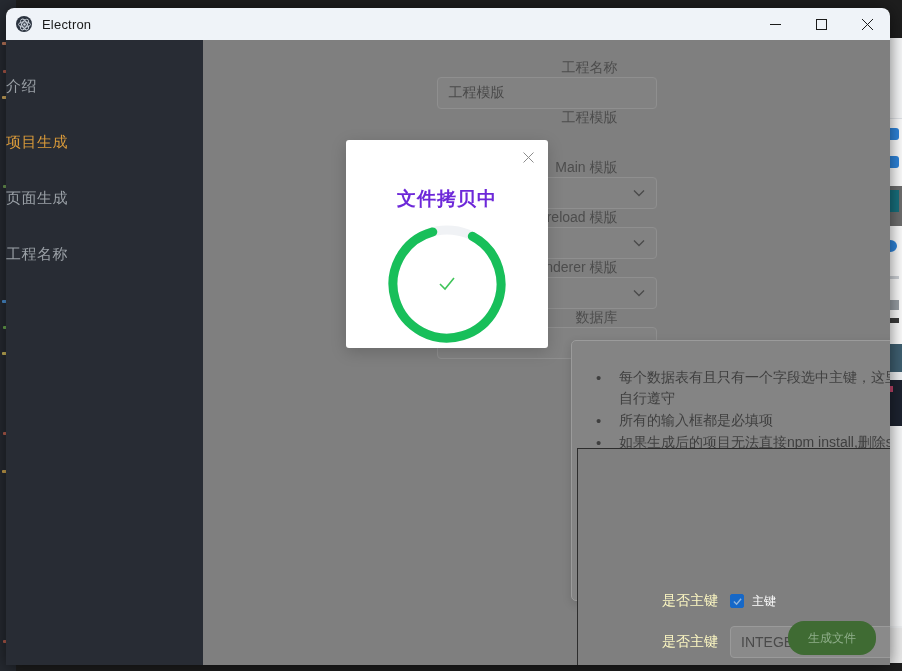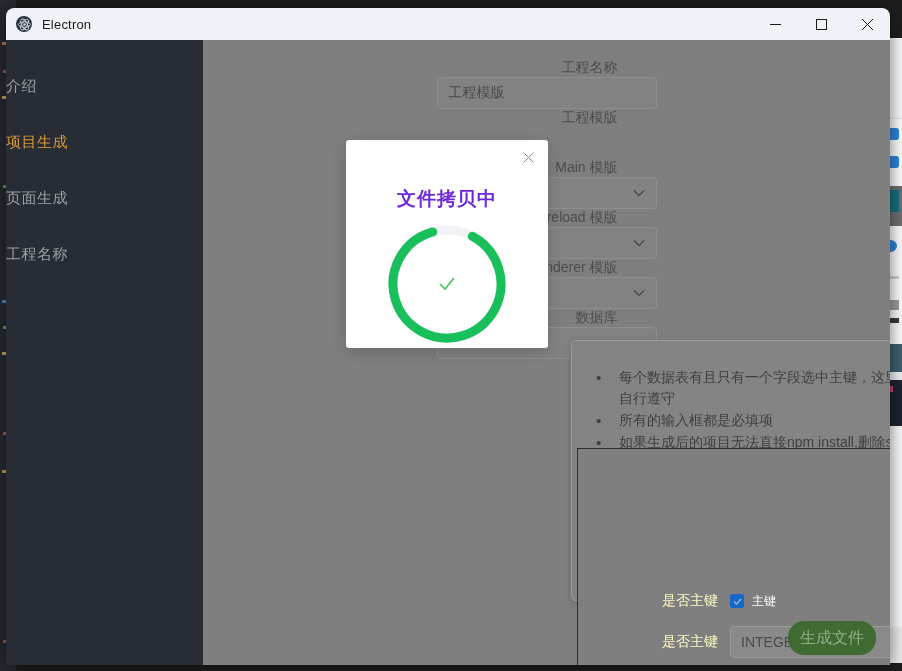--- a/index.html
+++ b/index.html
@@ -142,21 +142,21 @@
     border-radius: 4px; background: #8a8a8a;
     display: flex; align-items: center; justify-content: space-between;
     padding: 0 10px; font-size: 14px; color: #4a4a4a;
   }
 
   #generate-btn {
     position: absolute; left: 585px; top: 581px;
     width: 88px; height: 34px; border-radius: 16px;
     background: #3f6b33; color: #8fae8a;
     display: flex; align-items: center; justify-content: center;
-    font-size: 16px; cursor: pointer;
+    font-size: 12px; cursor: pointer;
   }
 
   
   #modal {
     position: absolute; left: 340px; top: 132px;
     width: 202px; height: 208px;
     background: #fff; border-radius: 3px;
     box-shadow: 0 4px 16px rgba(0,0,0,.18);
     z-index: 40;
   }

